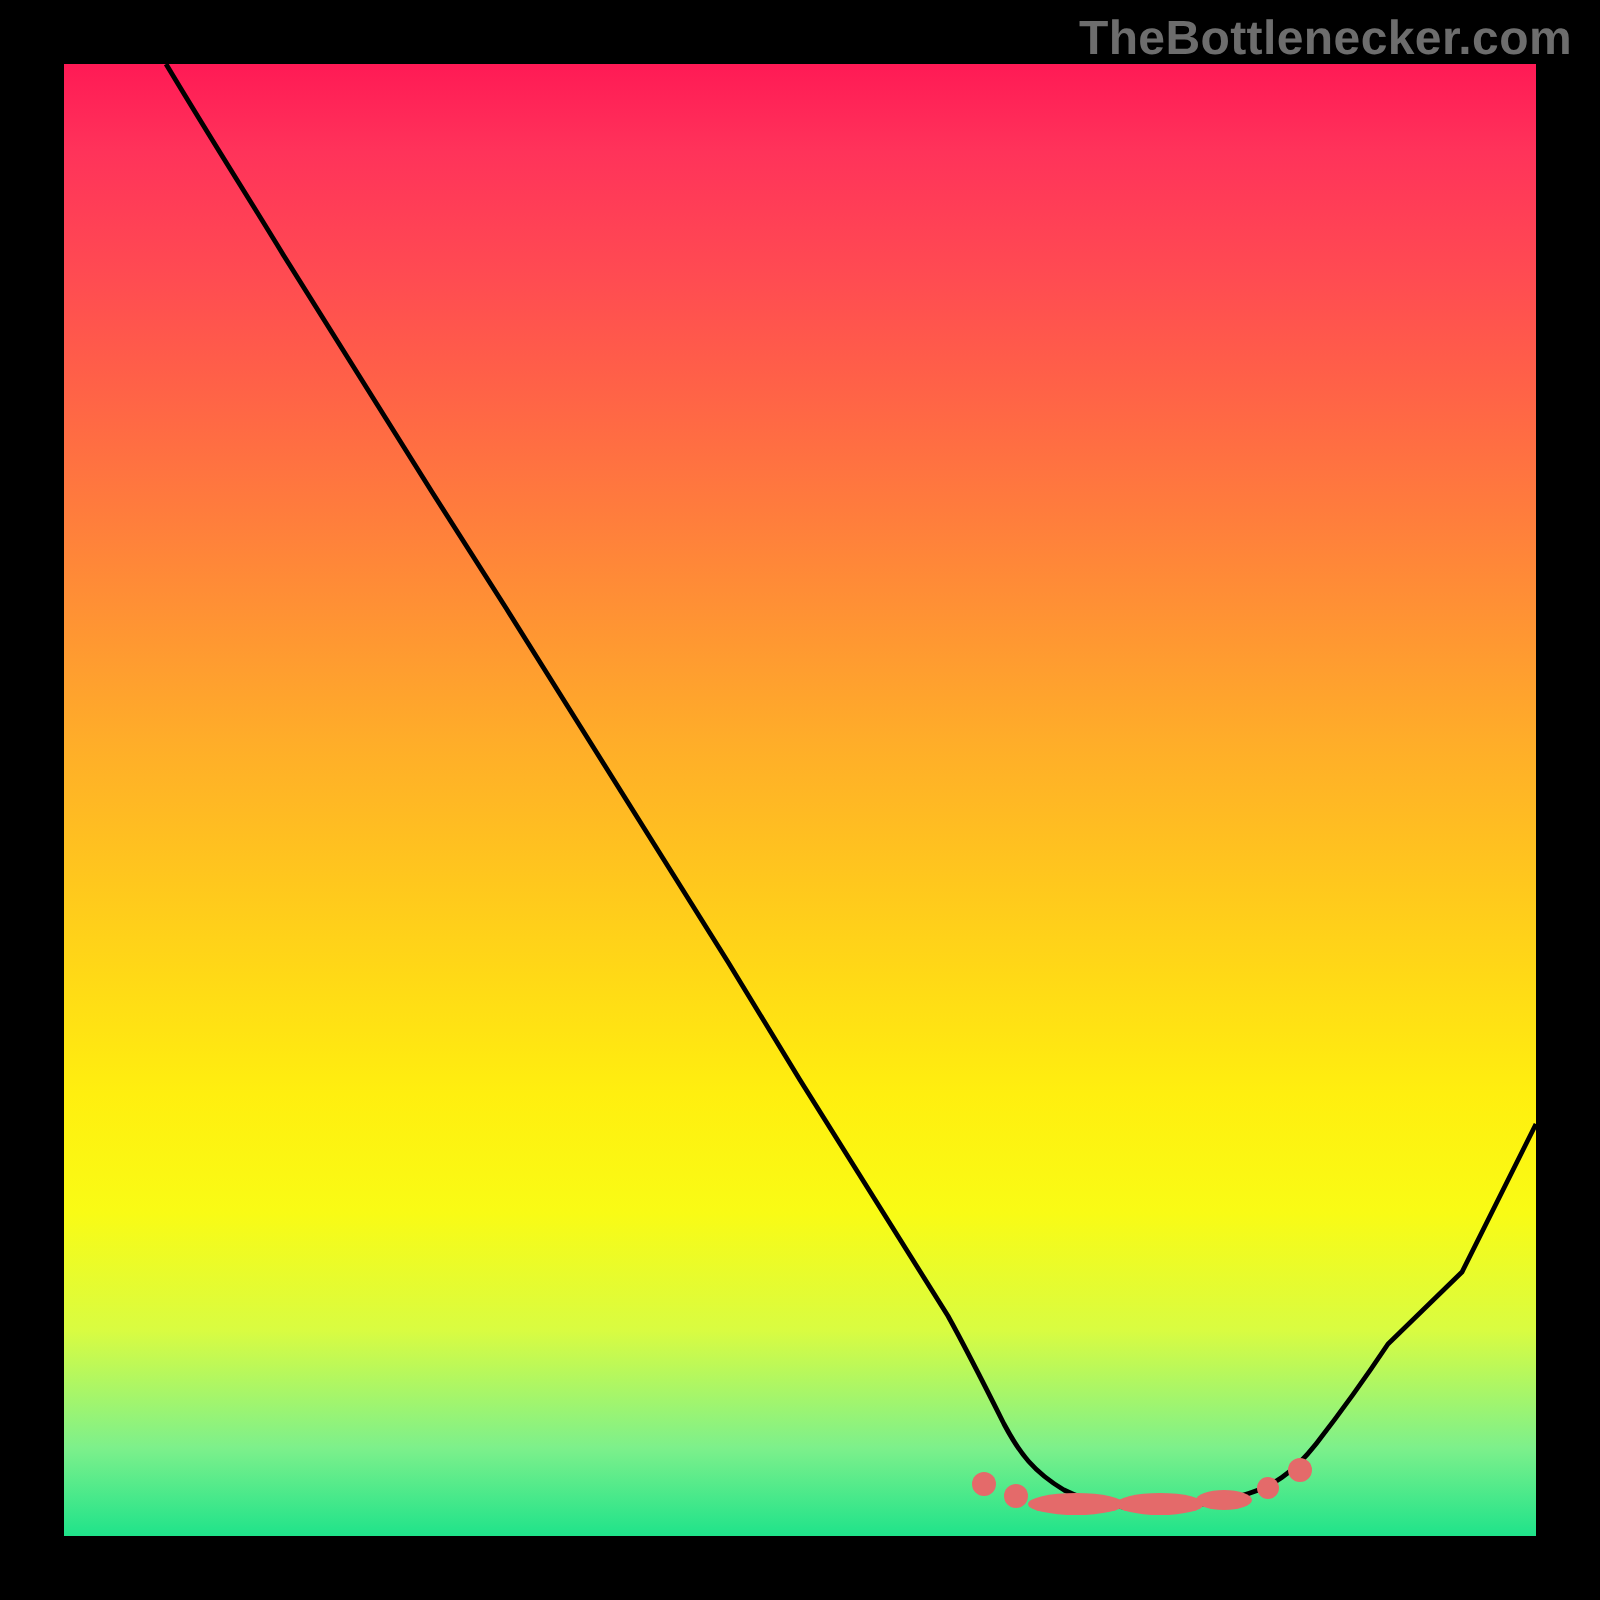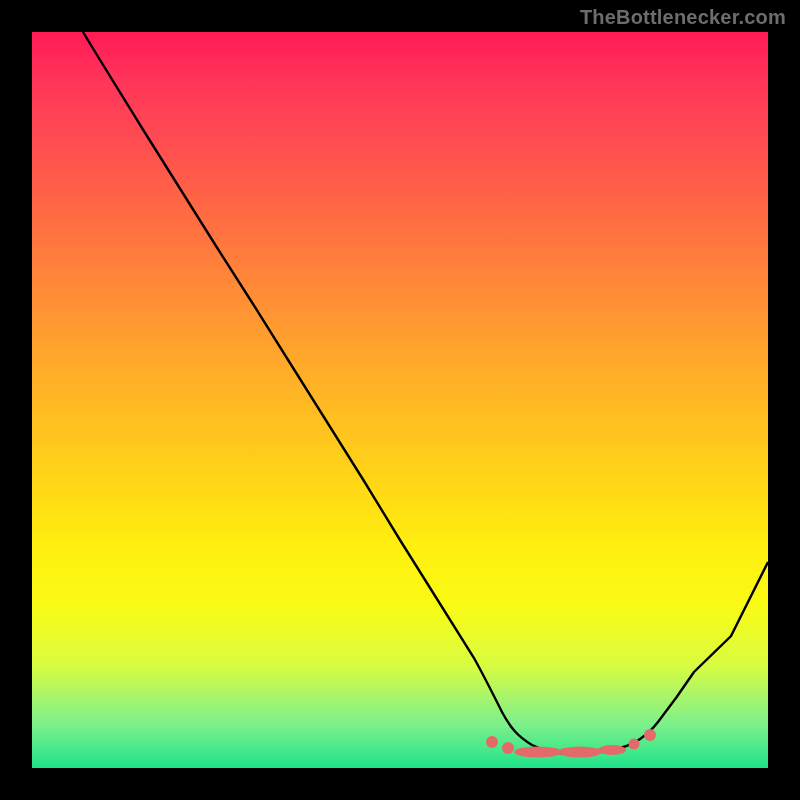--- a/index.html
+++ b/index.html
@@ -56,21 +56,21 @@
     left: 0;
     top: 0;
     width: 100%;
     height: 100%;
   }
   .watermark {
     position: absolute;
     top: 6px;
     right: 14px;
     color: #6d6d6d;
-    font-size: 20px;
+    font-size: 24px;
     font-weight: 600;
     letter-spacing: 0.2px;
   }
 </style>
 </head>
 <body>
 
 <div class="frame">
 
   <div class="plot-area">

